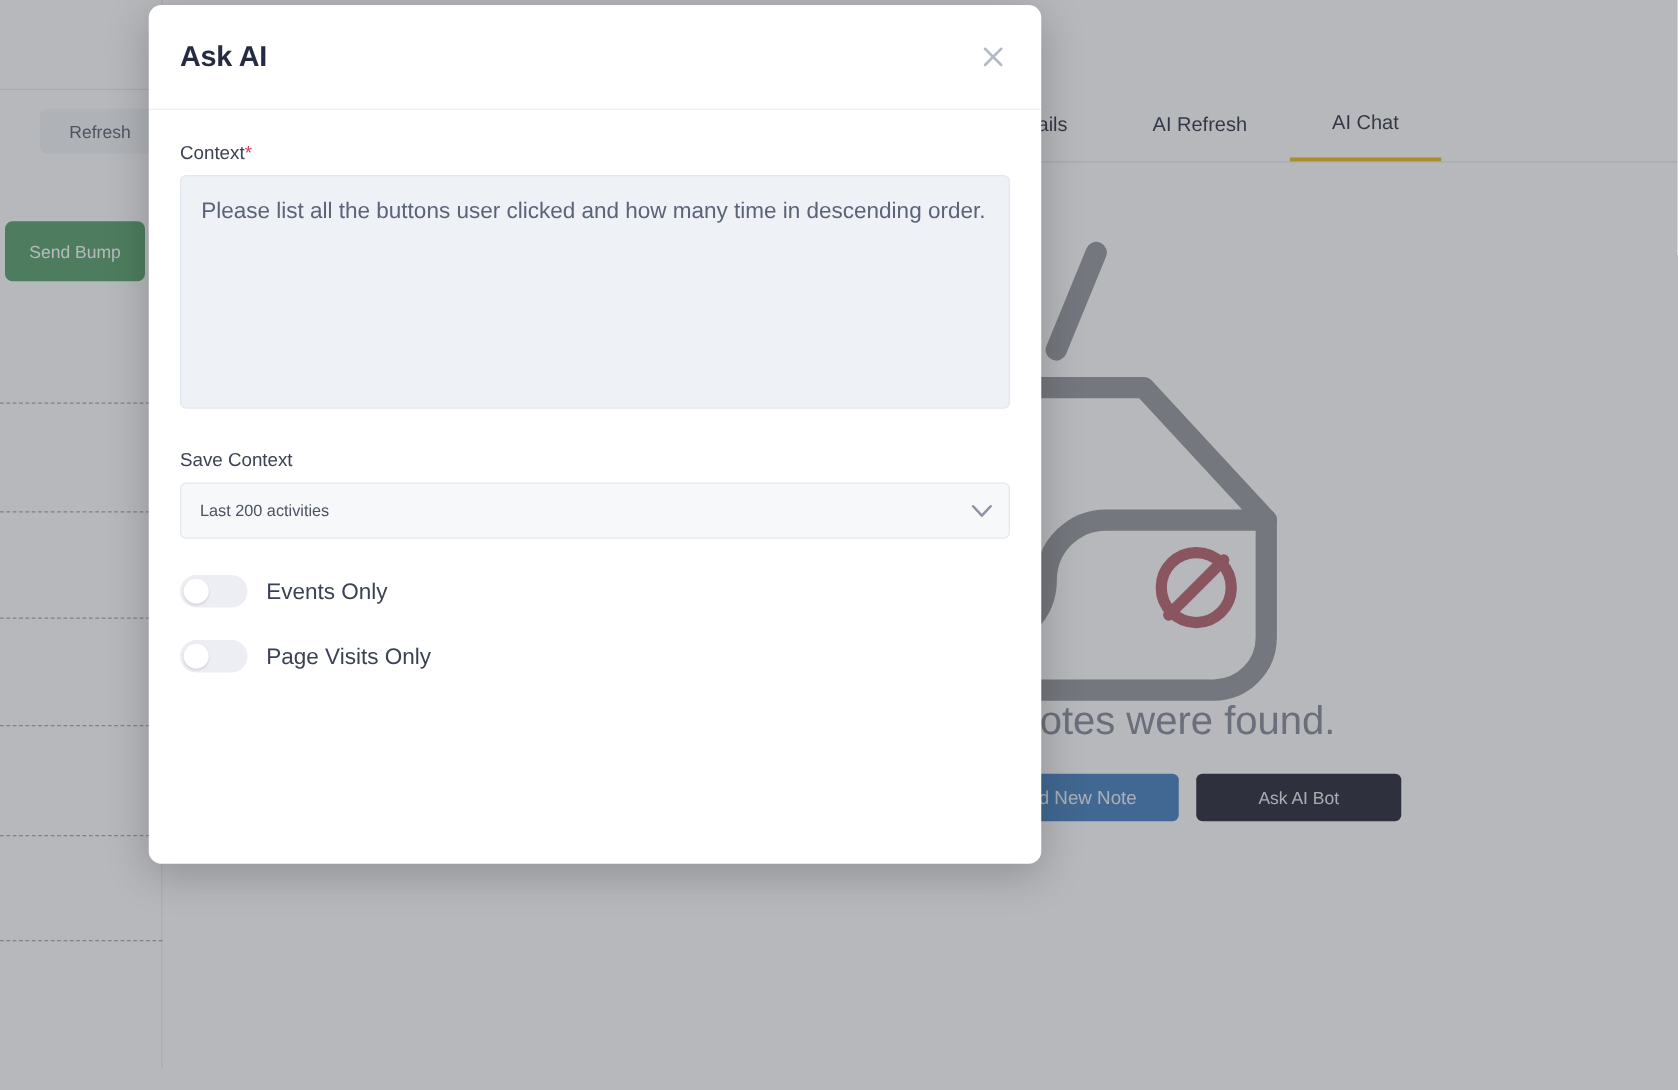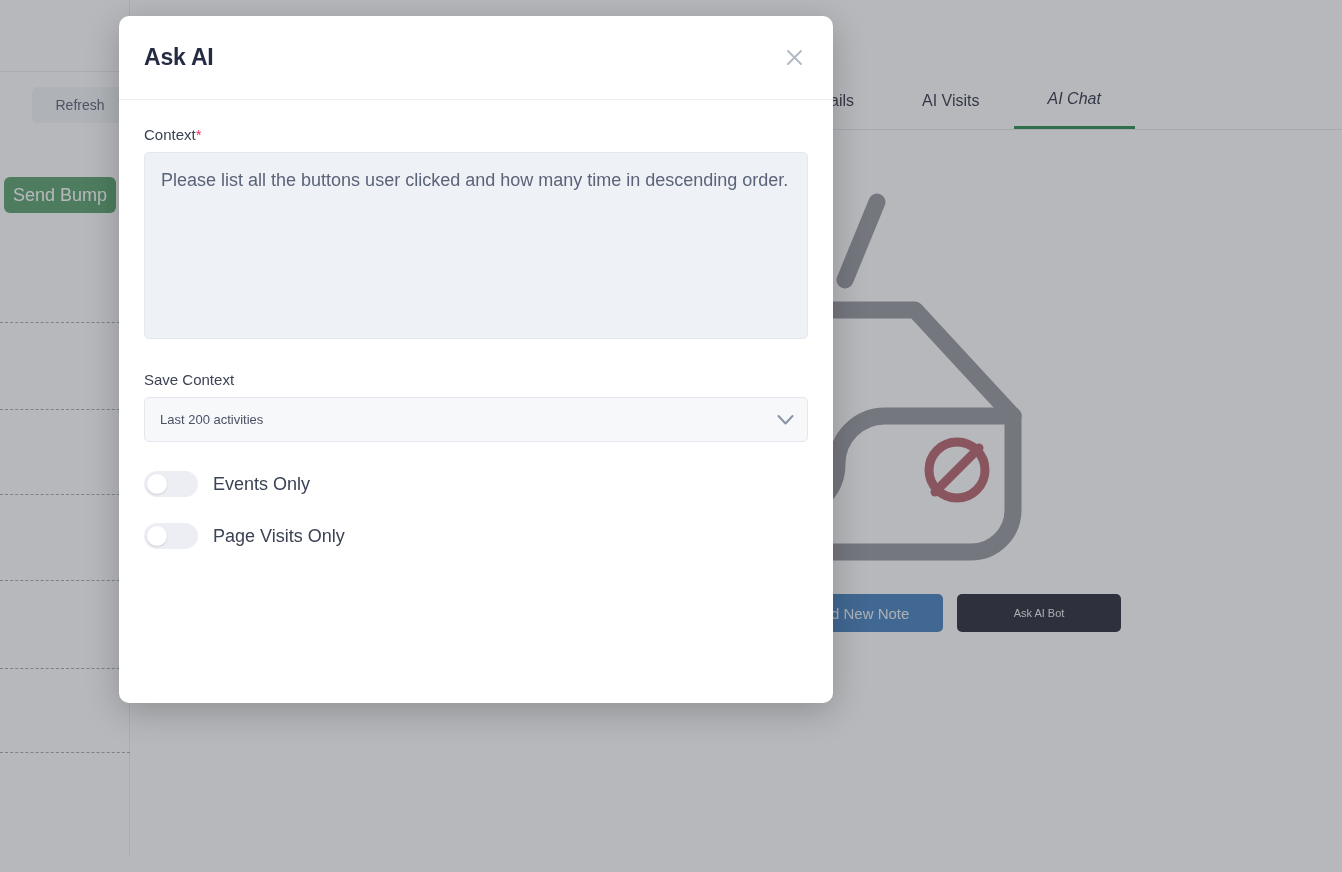--- a/index.html
+++ b/index.html
@@ -39,25 +39,25 @@
     width: 96px; height: 36px;
     background: #f2f4f7;
     border-radius: 6px;
     display: flex; align-items: center; justify-content: center;
     font-size: 14px;
     color: #4b5267;
   }
   .bg-sendbump-btn {
     position: absolute;
     left: 4px; top: 177px;
-    width: 112px; height: 36px;
+    width: 112px; height: 48px;
     background: #499a5f;
     border-radius: 6px;
     display: flex; align-items: center; justify-content: center;
-    font-size: 18px;
+    font-size: 14px;
     color: #ffffff;
   }
   .bg-dash {
     position: absolute;
     left: 0;
     width: 130px;
     border-top: 1px dashed #9aa0ad;
   }
 
   .bg-tabs {
@@ -72,22 +72,21 @@
     height: 57px;
     padding: 0 34px;
     display: flex;
     align-items: center;
     justify-content: center;
     font-size: 16px;
     color: #1b2135;
     white-space: nowrap;
   }
   .bg-tab.active {
-    border-bottom: 3px solid #15803d;
-    font-style: italic;
+    border-bottom: 3px solid #eab308;
   }
 
   
   .bg-empty-wrap {
     position: absolute;
     left: 690px; top: 180px;
     width: 520px; height: 480px;
     display: flex;
     flex-direction: column;
     align-items: center;
@@ -110,34 +109,34 @@
     border-radius: 5px;
     display: flex; align-items: center; justify-content: center;
     font-size: 15px;
   }
   .bg-btn-askbot {
     width: 164px; height: 38px;
     background: #131726;
     color: #e9eaee;
     border-radius: 5px;
     display: flex; align-items: center; justify-content: center;
-    font-size: 11px;
+    font-size: 14px;
   }
 
   
   #modal-overlay {
     position: absolute;
     inset: 0;
     background: rgba(83, 86, 92, 0.42);
   }
 
   #ask-ai-modal {
     position: absolute;
     left: 119px;
-    top: 16px;
+    top: 4px;
     width: 714px;
     height: 687px;
     background: #ffffff;
     border-radius: 10px;
     box-shadow: 0 8px 34px rgba(0,0,0,0.22);
     display: flex;
     flex-direction: column;
     overflow: hidden;
   }
 
@@ -304,41 +303,42 @@
   <div class="bg-dash" style="top:494px"></div>
   <div class="bg-dash" style="top:580px"></div>
   <div class="bg-dash" style="top:668px"></div>
   <div class="bg-dash" style="top:752px"></div>
 
   <div class="bg-tabs">
     <div class="bg-tab">
       <span>ssosiated Emails</span>
     </div>
     <div class="bg-tab">
-      <span>AI Visits</span>
+      <span>AI Refresh</span>
     </div>
     <div class="bg-tab active">
       <span>AI Chat</span>
     </div>
   </div>
 
   <div class="bg-empty-wrap">
     <svg class="bg-empty-illus" viewBox="0 0 330 390">
       <g fill="none" stroke="#8d9097" stroke-width="17" stroke-linecap="round" stroke-linejoin="round">
         <line x1="24" y1="20" x2="24" y2="100"></line>
         <line x1="92" y1="22" x2="60" y2="100"></line>
         <path d="M -60 130 H 130 L 228 236"></path>
         <path d="M 228 236 H 100 a 48 48 0 0 0 -48 48 v 0 a 48 48 0 0 1 -48 48 H -60"></path>
         <path d="M 228 236 V 330 a 42 42 0 0 1 -42 42 H -60"></path>
       </g>
       <g fill="none" stroke="#b05561" stroke-width="9" stroke-linecap="round">
         <circle cx="172" cy="290" r="28"></circle>
         <line x1="150" y1="312" x2="194" y2="268"></line>
       </g>
     </svg>
+    <div class="bg-empty-text">otes were found.</div>
     <div class="bg-empty-actions">
       <div class="bg-btn-addnote">
         <span>Add New Note</span>
       </div>
       <div class="bg-btn-askbot">
         <span>Ask AI Bot</span>
       </div>
     </div>
   </div>
 </div>

